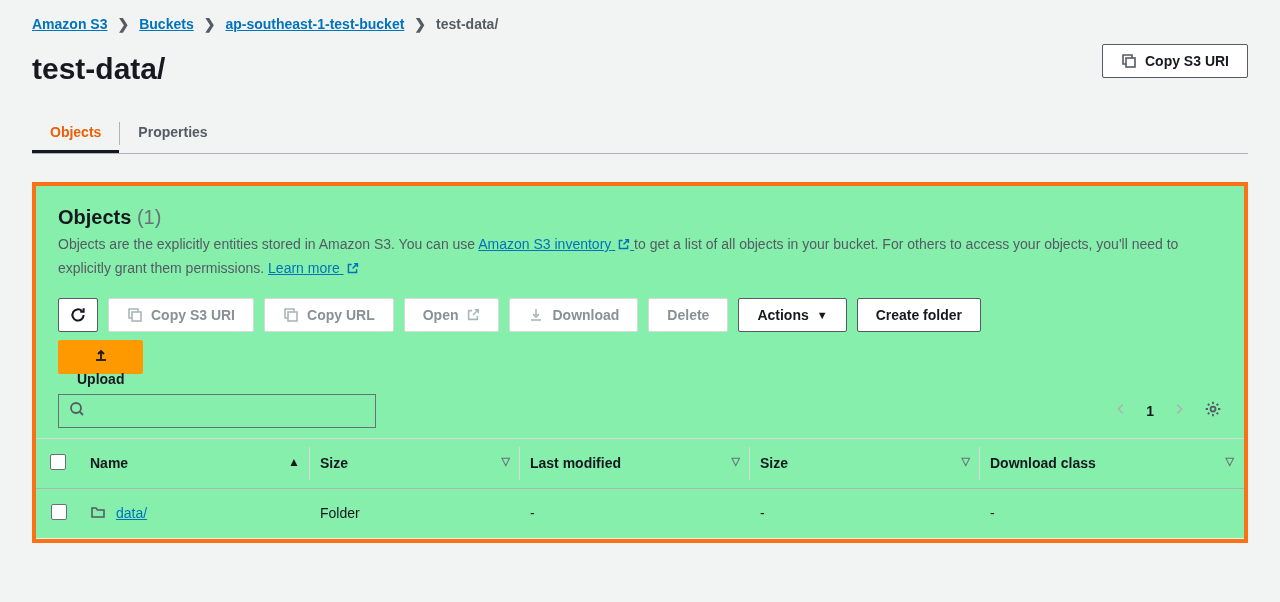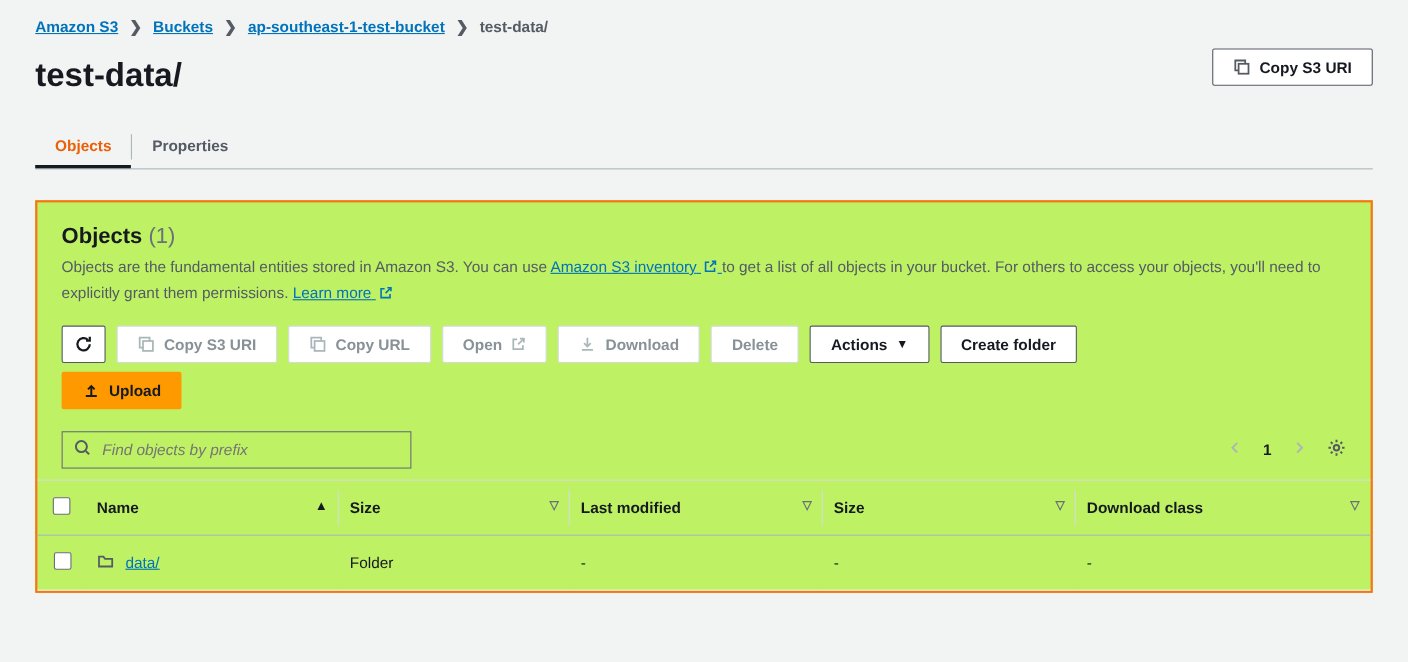--- a/index.html
+++ b/index.html
@@ -26,34 +26,34 @@
   .header-row { display: flex; align-items: flex-start; justify-content: space-between; margin-bottom: 28px; }
   .page-title { font-size: 30px; font-weight: 700; margin: 8px 0 0 0; }
   .btn {
     display: inline-flex; align-items: center; gap: 8px;
     border: 1px solid #545b64; background: #fff; color: #16191f;
     font-weight: 700; font-size: 14px; padding: 6px 18px; height: 34px;
     border-radius: 2px; cursor: pointer;
   }
   .btn.disabled { color: #879196; border-color: #d5dbdb; cursor: default; }
   .btn.icon-only { padding: 6px 10px; }
-  .btn.primary-orange { background: #ff9900; border-color: #ff9900; color: #16191f; }
+  .btn.primary-orange { background: #ff9900; border-color: #ff9900; color: #16191f; flex-direction: column; }
   .btn svg { display: block; }
 
   
   .tabs { display: flex; align-items: stretch; border-bottom: 1px solid #aab7b8; margin-bottom: 28px; }
   .tab {
     padding: 10px 18px; font-weight: 700; color: #545b64; cursor: pointer;
     border-bottom: 3px solid transparent; position: relative;
   }
   .tab.active { color: #eb5f07; border-bottom-color: #16191f; }
   .tab-divider { width: 1px; background: #aab7b8; margin: 8px 0; }
 
   
-  .panel { background: #bef264; border: 2px solid #f97316; }
+  .panel { background: #86efac; border: 4px solid #f97316; }
   .panel-inner { padding: 20px 22px 0 22px; }
   .panel-title { font-size: 20px; font-weight: 700; }
   .panel-title .count { color: #687078; font-weight: 400; }
   .panel-desc { color: #545b64; font-size: 14px; line-height: 1.6; margin: 4px 0 16px 0; }
   .panel-desc .link { color: #0073bb; text-decoration: underline; cursor: pointer; }
   .ext-icon { display: inline-block; vertical-align: -2px; margin-left: 2px; }
 
   .toolbar { display: flex; flex-wrap: wrap; gap: 10px; margin-bottom: 8px; }
   .toolbar-row2 { display: flex; flex-wrap: wrap; gap: 10px; margin-bottom: 20px; }
 
@@ -132,21 +132,21 @@
 
   <div class="panel">
     <div class="panel-inner">
 
       <div class="panel-title">
         <span>Objects</span>
         <span class="count">(1)</span>
       </div>
 
       <p class="panel-desc">
-        <span>Objects are the fundamental entities stored in Amazon S3. You can use </span>
+        <span>Objects are the explicitly entities stored in Amazon S3. You can use </span>
         <a class="link">
           <span>Amazon S3 inventory</span>
           <span class="ext-icon">
             <svg width="13" height="13" viewBox="0 0 16 16" fill="none" stroke="#0073bb" stroke-width="1.8">
               <path d="M7 3H3v10h10V9"></path>
                 <path d="M10 2h4v4"></path>
                 <path d="M14 2L8 8"></path>
             </svg>
           </span>
         </a>
@@ -236,21 +236,20 @@
       </div>
 
       <div class="search-row">
         <div class="search">
           <span>
             <svg width="16" height="16" viewBox="0 0 16 16" fill="none" stroke="#545b64" stroke-width="1.8">
               <circle cx="7" cy="7" r="5"></circle>
                 <path d="M11 11l3 3"></path>
             </svg>
           </span>
-          <input type="text" placeholder="Find objects by prefix" style="">
         </div>
         <div class="pager">
           <span class="chev">
             <svg width="14" height="14" viewBox="0 0 16 16" fill="none" stroke="#aab7b8" stroke-width="2">
                 <path d="M10 3L5 8l5 5"></path>
               </svg>
           </span>
           <span class="page-num">1</span>
           <span class="chev">
             <svg width="14" height="14" viewBox="0 0 16 16" fill="none" stroke="#aab7b8" stroke-width="2">

